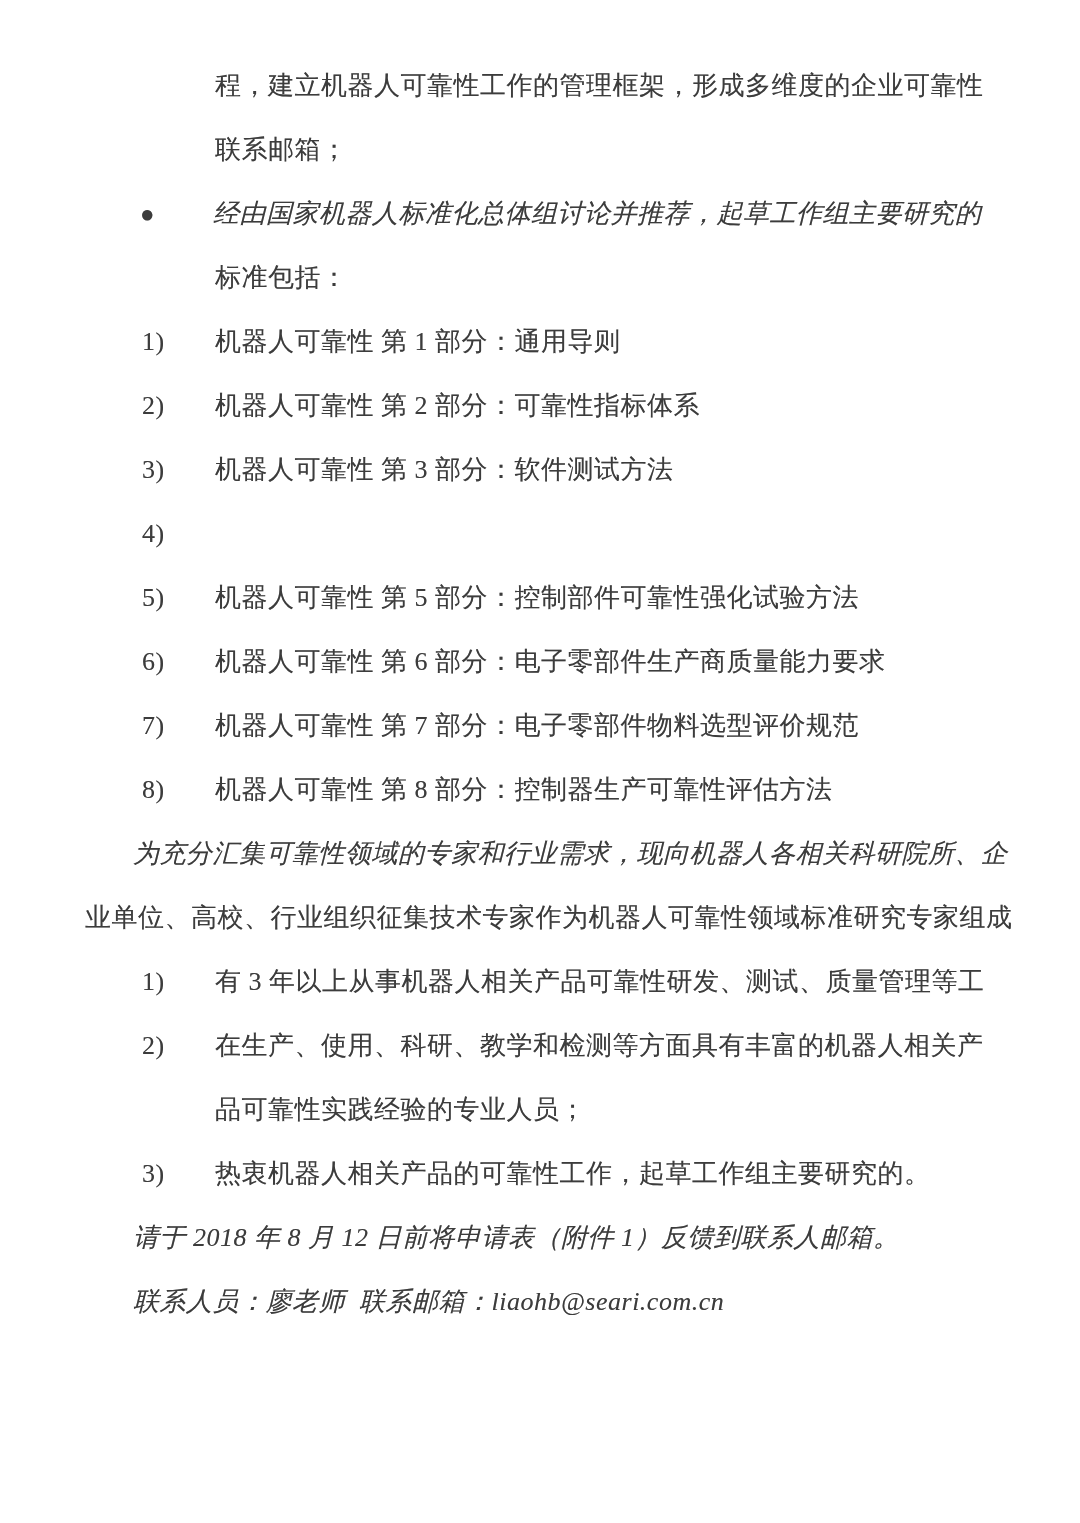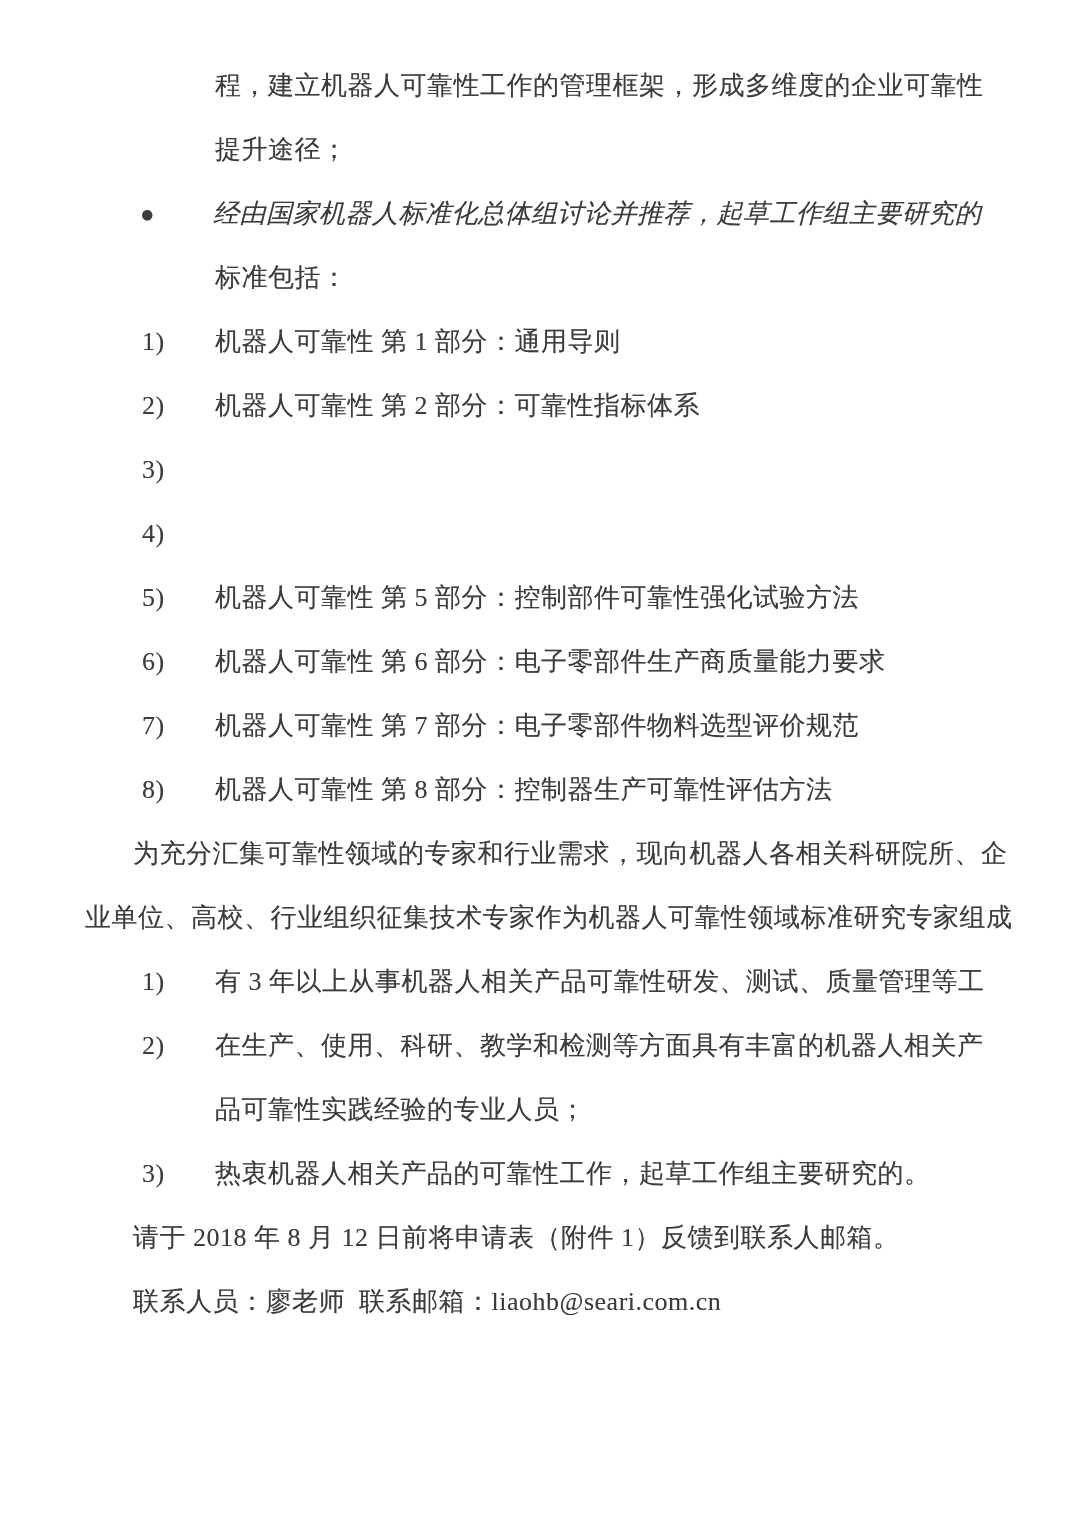--- a/index.html
+++ b/index.html
@@ -26,21 +26,21 @@
   }
   .line {
     line-height: 64px;
     height: 64px;
     white-space: pre;
     letter-spacing: 0.5px;
   }
   
   .hang { padding-left: 130px; }
   
-  .first-indent { padding-left: 48px; }
+  .first-indent { padding-left: 48px; font-style: italic; }
   
   .li { display: flex; }
   .li .num {
     flex: 0 0 73px;
     margin-left: 57px;
     box-sizing: border-box;
   }
   .li .txt { flex: 1 1 auto; }
   
   .bullet-row { display: flex; }
@@ -51,38 +51,39 @@
   }
   .bullet-row .txt { flex: 1 1 auto; font-style: italic; }
 </style>
 </head>
 <body>
 
 <div class="page">
   <div class="content">
 
     <div class="line hang">程，建立机器人可靠性工作的管理框架，形成多维度的企业可靠性</div>
-    <div class="line hang">提升途径；</div>
+    <div class="line hang">联系邮箱；</div>
 
     <div class="line bullet-row">
       <span class="marker">●</span>
       <span class="txt">经由国家机器人标准化总体组讨论并推荐，起草工作组主要研究的</span>
     </div>
     <div class="line hang">标准包括：</div>
 
     <div class="line li">
       <span class="num">1)</span>
       <span class="txt">机器人可靠性 第 1 部分：通用导则</span>
     </div>
     <div class="line li">
       <span class="num">2)</span>
       <span class="txt">机器人可靠性 第 2 部分：可靠性指标体系</span>
     </div>
     <div class="line li">
       <span class="num">3)</span>
+      <span class="txt">机器人可靠性 第 3 部分：软件测试方法</span>
     </div>
     <div class="line li">
       <span class="num">4)</span>
     </div>
     <div class="line li">
       <span class="num">5)</span>
       <span class="txt">机器人可靠性 第 5 部分：控制部件可靠性强化试验方法</span>
     </div>
     <div class="line li">
       <span class="num">6)</span>

